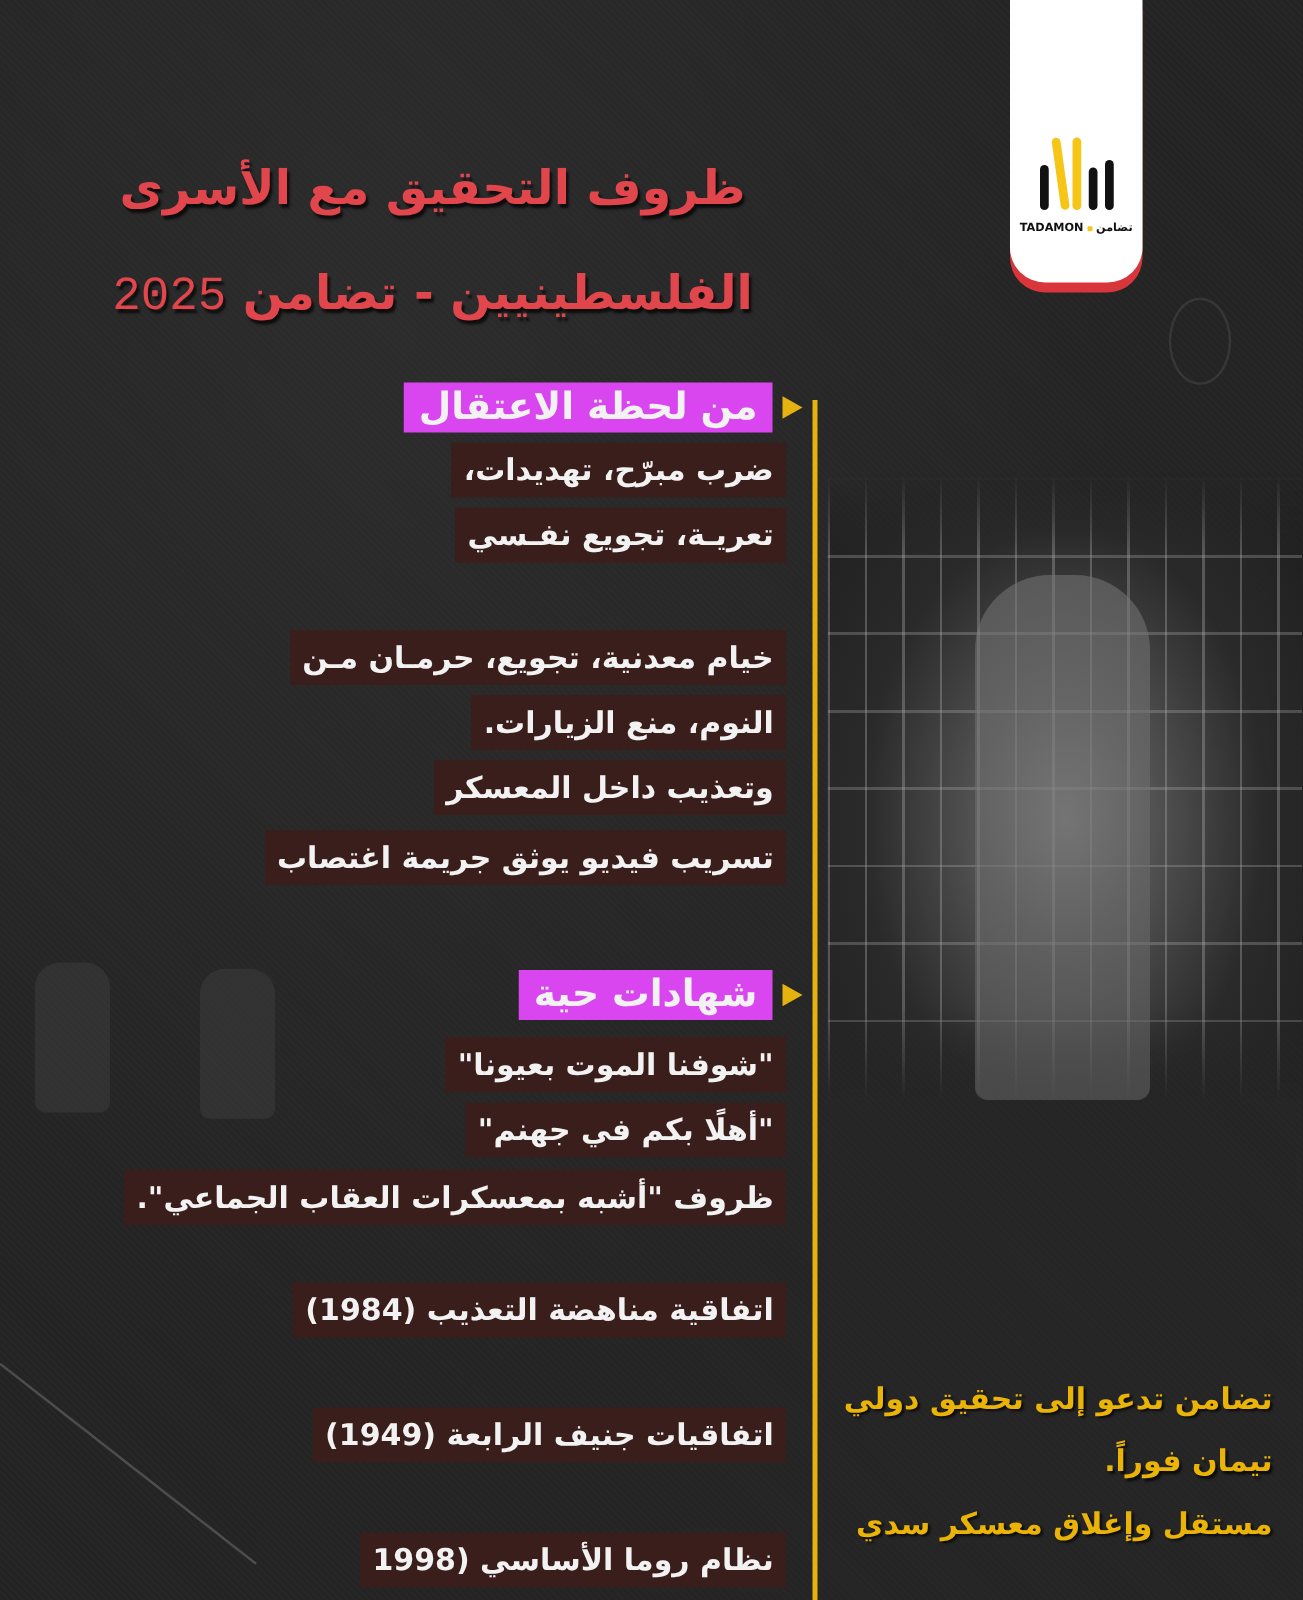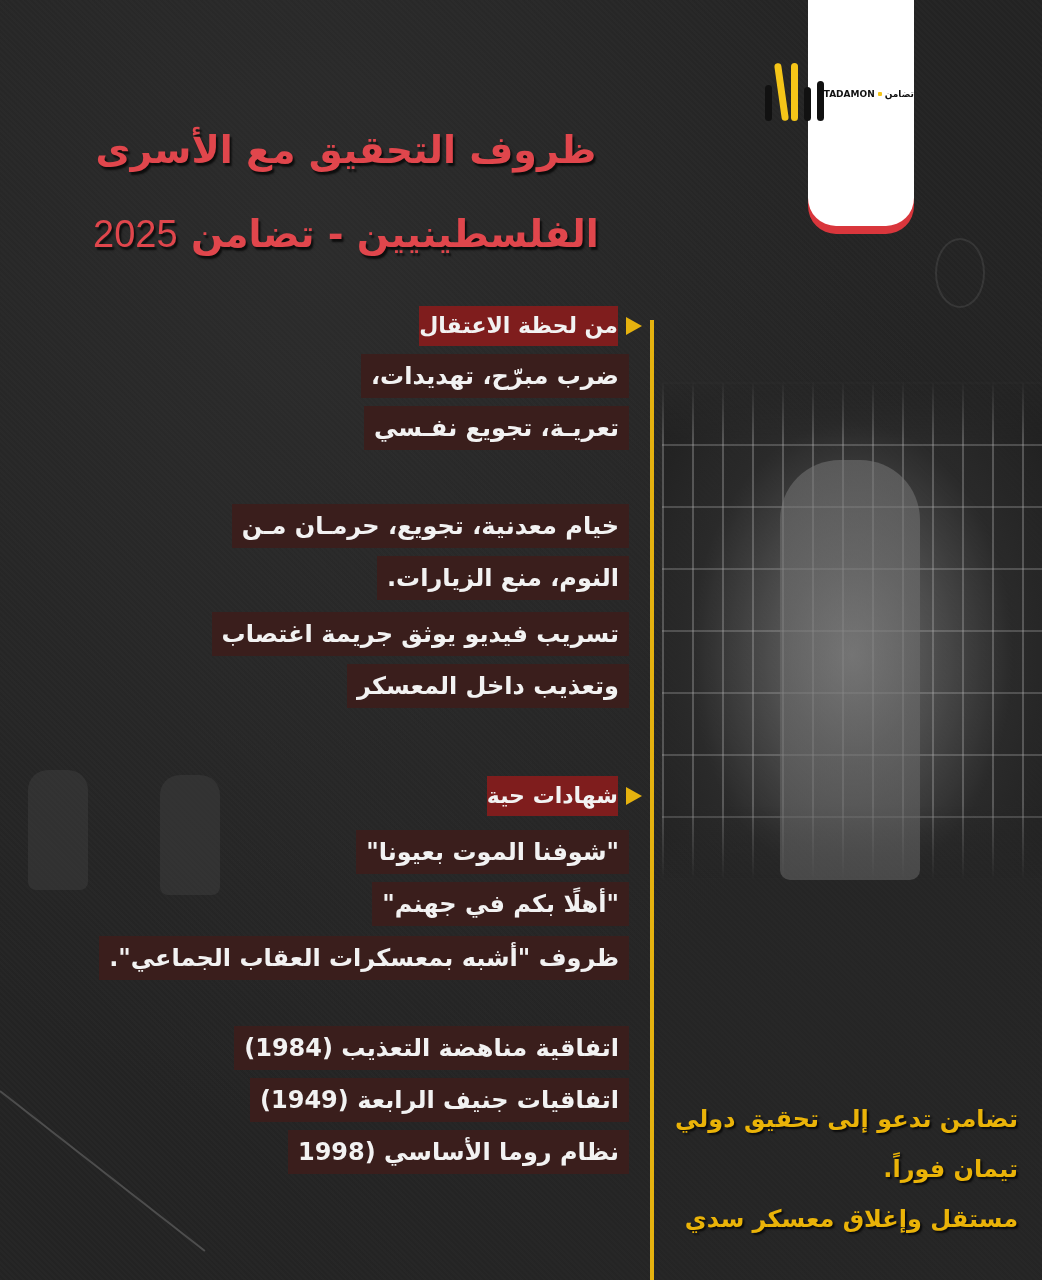--- a/index.html
+++ b/index.html
@@ -11,57 +11,57 @@
       radial-gradient(ellipse at 30% 20%, rgba(60,60,60,0.35), transparent 60%),
       radial-gradient(ellipse at 80% 80%, rgba(40,40,40,0.5), transparent 60%),
       repeating-linear-gradient(45deg, rgba(255,255,255,0.015) 0 2px, transparent 2px 4px);
     font-family: "DejaVu Sans", sans-serif;
     color: #f2f2f2;
   }
   .logo-card {
     position: absolute; left: 808px; top: 0; width: 106px; height: 226px;
     background: #ffffff; border-radius: 0 0 28px 28px;
     box-shadow: 0 8px 0 #d9363c;
-    display: flex; flex-direction: row; align-items: center; justify-content: flex-end;
+    display: flex; flex-direction: column; align-items: center; justify-content: flex-end;
     padding-bottom: 38px;
   }
   .logo-bars { display: flex; align-items: flex-end; gap: 6px; height: 64px; margin-bottom: 10px; }
   .bar { width: 7px; border-radius: 4px; background: #111; }
   .bar.y { background: #f5c518; }
   .logo-text { display: flex; gap: 3px; align-items: center; font-size: 9px; font-weight: bold; color: #111; }
   .logo-dot { width: 4px; height: 4px; background: #f5c518; border-radius: 1px; }
 
   .title {
     position: absolute; right: 416px; top: 108px; width: 560px;
     text-align: center; direction: rtl;
     font-family: "DejaVu Sans", sans-serif; font-weight: bold;
     color: #e0464c; font-size: 38px; line-height: 84px;
     text-shadow: 2px 3px 2px rgba(0,0,0,0.7);
   }
-  .title .year { font-family: Liberation Sans, sans-serif; font-weight: normal; }
+  .title .year { font-family: Liberation Mono, monospace; font-weight: normal; }
 
   .timeline-line {
     position: absolute; left: 650px; top: 320px; width: 4px; height: 960px; background: #e5b20f;
   }
   .section { position: absolute; right: 400px; direction: rtl; text-align: right; }
   .hdr-row { display: flex; align-items: center; justify-content: flex-start; }
   .arrow {
     width: 0; height: 0; border-top: 9px solid transparent; border-bottom: 9px solid transparent;
     border-left: 0; border-right: 16px solid #e5b20f;
     transform: scaleX(-1); margin-left: 8px;
   }
   .hdr {
-    background: #7f1d1d; padding: 2px 0; font-weight: bold; font-size: 22px; line-height: 36px; white-space: nowrap;
+    background: #d946ef; padding: 2px 12px; font-weight: bold; font-size: 30px; line-height: 36px; white-space: nowrap;
   }
   .line {
     display: inline-block; background: #3a1e1c; font-weight: bold; font-size: 24px;
     line-height: 44px; padding: 0 10px; margin-top: 8px; white-space: nowrap;
   }
   .lines { display: flex; flex-direction: column; align-items: flex-start; margin-right: 13px; }
-  .lines.num { font-family: "DejaVu Sans", sans-serif; }
+  .lines.num { font-family: "DejaVu Sans", sans-serif; gap: 48px; }
 
   .photo {
     position: absolute; left: 662px; top: 380px; width: 380px; height: 500px;
     background:
       repeating-linear-gradient(90deg, rgba(200,200,200,0.35) 0 2px, transparent 2px 30px),
       repeating-linear-gradient(0deg, rgba(200,200,200,0.3) 0 2px, transparent 2px 62px),
       radial-gradient(ellipse at 50% 55%, #8a8a8a 0%, #5c5c5c 25%, #2b2b2b 60%, #1e1e1e 100%);
     opacity: 0.85;
     -webkit-mask-image: linear-gradient(to bottom, transparent 0%, #000 12%, #000 85%, transparent 100%);
   }
@@ -121,22 +121,22 @@
   <div class="lines">
     <span class="line">ضرب مبرّح، تهديدات،</span>
     <span class="line">تعريـة، تجويع نفـسي</span>
   </div>
 </div>
 
 <div class="section" style="top:484px;">
   <div class="lines">
     <span class="line" style="margin-top:20px">خيام معدنية، تجويع، حرمـان مـن</span>
     <span class="line">النوم، منع الزيارات.</span>
+    <span class="line">وتعذيب داخل المعسكر</span>
     <span class="line" style="margin-top:12px">تسريب فيديو يوثق جريمة اغتصاب</span>
-    <span class="line">وتعذيب داخل المعسكر</span>
   </div>
 </div>
 
 <div class="section" style="top:776px;">
   <div class="hdr-row">
       <span class="arrow"></span>
     <span class="hdr">شهادات حية</span>
     </div>
   <div class="lines">
     <span class="line" style="margin-top:14px">"شوفنا الموت بعيونا"</span>

